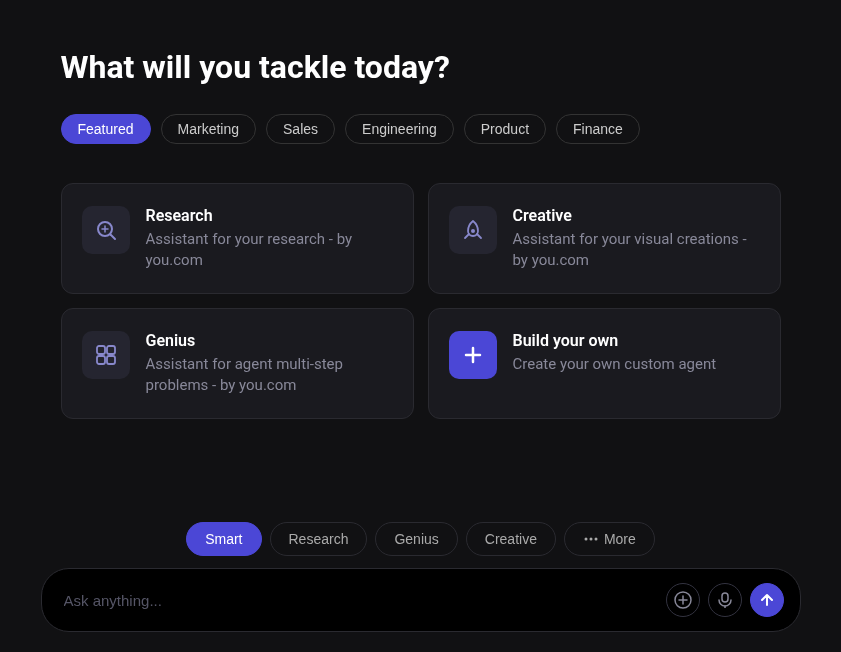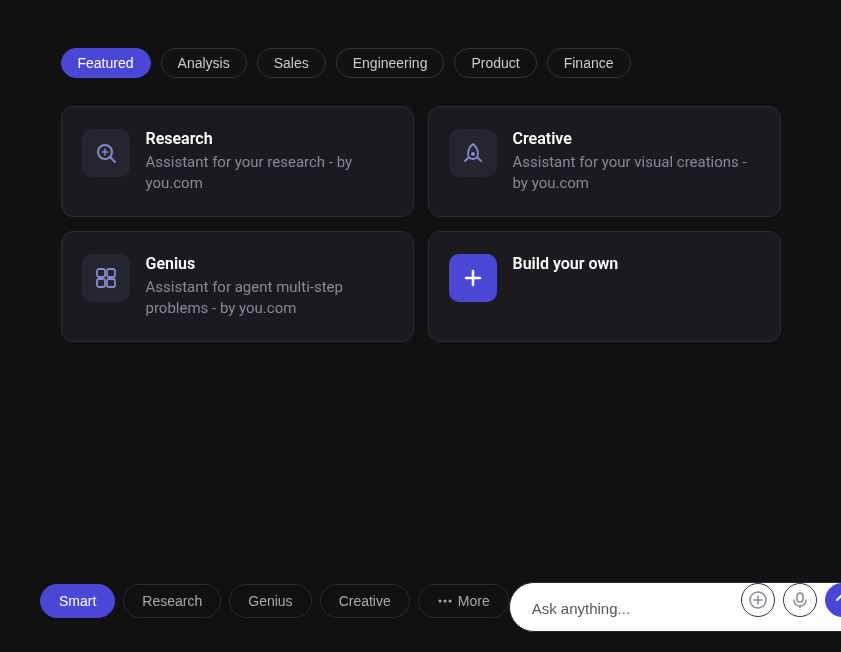--- a/index.html
+++ b/index.html
@@ -30,21 +30,21 @@
       font-weight: 700;
       color: #ffffff;
       margin-bottom: 28px;
       line-height: 1.2;
     }
 
     .filter-tabs {
       display: flex;
       gap: 10px;
       flex-wrap: wrap;
-      margin-bottom: 28px;
+      margin-bottom: 39px;
     }
 
     .filter-tab {
       padding: 6px 16px;
       border-radius: 20px;
       font-size: 14px;
       font-weight: 500;
       cursor: pointer;
       border: 1px solid #333;
       background: transparent;
@@ -106,21 +106,21 @@
 
     .card-desc {
       font-size: 15px;
       color: #888899;
       line-height: 1.4;
     }
 
     .bottom-bar {
       width: 100%;
       display: flex;
-      flex-direction: row;
+      flex-direction: column;
       align-items: center;
       padding: 0 40px 20px 40px;
     }
 
     .mode-tabs {
       display: flex;
       gap: 8px;
       margin-bottom: 12px;
       align-items: center;
     }
@@ -146,26 +146,26 @@
     .mode-tab-more {
       display: flex;
       align-items: center;
       gap: 5px;
       justify-content: flex-end;
     }
 
     .input-bar {
       width: 100%;
       max-width: 760px;
-      background: #ffffff;
+      background: #000000;
       border: 1px solid #2a2a30;
       border-radius: 28px;
-      padding: 0 16px 14px 22px;
-      display: flex;
-      align-items: flex-end;
+      padding: 14px 16px 14px 22px;
+      display: flex;
+      align-items: center;
       gap: 10px;
     }
 
     .input-field {
       flex: 1;
       background: transparent;
       border: none;
       outline: none;
       color: #888899;
       font-size: 15px;
@@ -199,24 +199,25 @@
     .input-btn.send {
       background: #4b47d6;
       border-color: #4b47d6;
       color: #ffffff;
     }
   </style>
 </head>
 <body>
 
 <div class="main-content">
+  <h1 class="page-title">What will you tackle today?</h1>
 
   <div class="filter-tabs">
     <button class="filter-tab active">Featured</button>
-    <button class="filter-tab">Analysis</button>
+    <button class="filter-tab">Marketing</button>
     <button class="filter-tab">Sales</button>
     <button class="filter-tab">Engineering</button>
     <button class="filter-tab">Product</button>
     <button class="filter-tab">Finance</button>
   </div>
 
   <div class="cards-grid">
 
     <div class="card">
       <div class="card-icon">
@@ -262,20 +263,21 @@
     </div>
 
     <div class="card">
       <div class="card-icon build">
         <svg width="24" height="24" viewBox="0 0 24 24" fill="none" xmlns="http://www.w3.org/2000/svg">
           <path d="M12 5v14M5 12h14" stroke="#ffffff" stroke-width="2.5" stroke-linecap="round"></path>
         </svg>
       </div>
       <div class="card-text">
         <span class="card-title">Build your own</span>
+        <span class="card-desc">Create your own custom agent</span>
       </div>
     </div>
 
   </div>
 </div>
 
 <div class="bottom-bar">
   <div class="mode-tabs">
     <button class="mode-tab active">Smart</button>
     <button class="mode-tab">Research</button>

